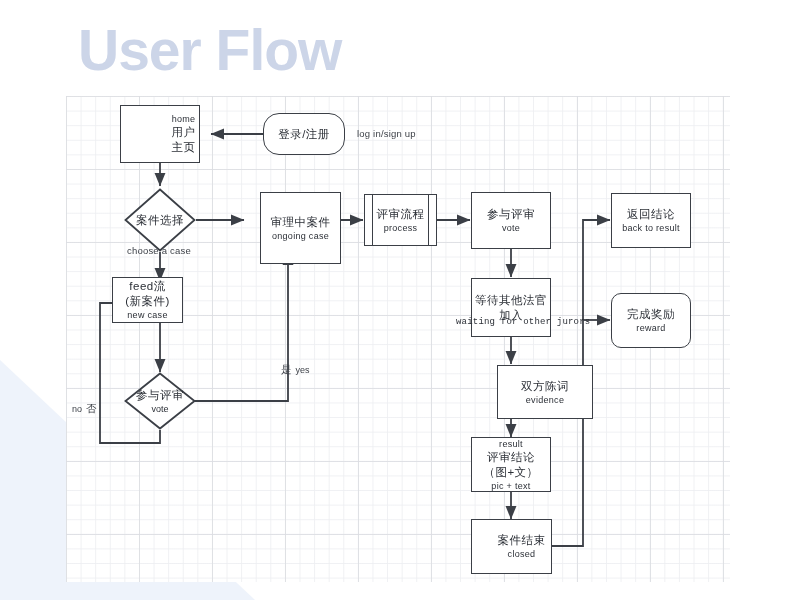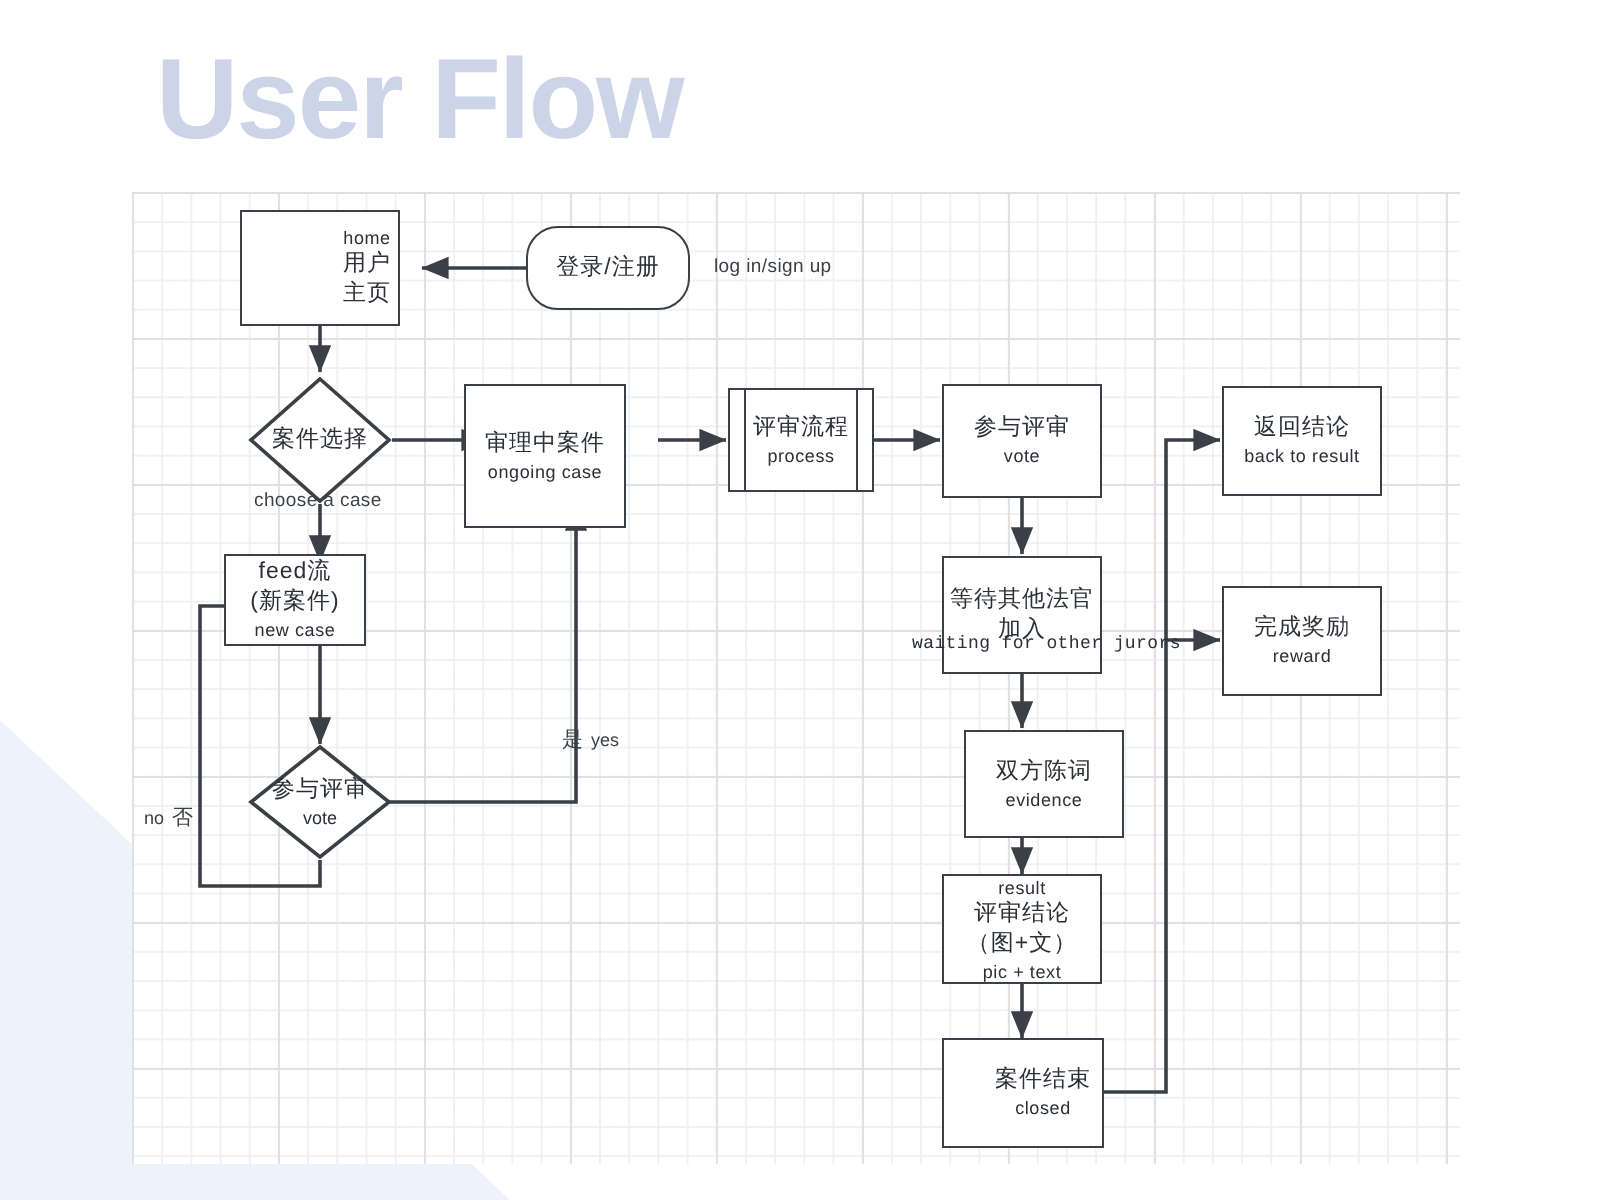--- a/index.html
+++ b/index.html
@@ -131,21 +131,21 @@
   <svg class="dshape" viewBox="0 0 72 64" preserveAspectRatio="none">
     <polygon points="36,1.5 70.5,32 36,62.5 1.5,32" fill="#ffffff" stroke="#3b3f46" stroke-width="1.8"></polygon>
   </svg>
   <div class="dtext">
     <div class="cn">案件选择</div>
   </div>
 </div>
 
 <div class="side-note" style="left:127px;top:245px;">choose a case</div>
 
-<div class="node" style="left:232px;top:192px;width:81px;height:72px;">
+<div class="node" style="left:260px;top:192px;width:81px;height:72px;">
   <span class="cn">审理中案件</span>
   <span class="en">ongoing case</span>
 </div>
 
 <div class="node" style="left:364px;top:194px;width:73px;height:52px;">
   <span class="predef-bar" style="left:7px;"></span>
   <span class="predef-bar" style="right:7px;"></span>
   <span class="cn">评审流程</span>
   <span class="en">process</span>
 </div>
@@ -180,21 +180,21 @@
   <span class="lcn">是</span>
   <span class="len">yes</span>
 </div>
 
 <div class="node" style="left:471px;top:278px;width:80px;height:59px;">
   <span class="cn">等待其他法官</span>
   <span class="cn">加入</span>
 </div>
 <div class="overflow-en" style="left:456px;top:317px;width:110px;">waiting for other jurors</div>
 
-<div class="node" style="left:482px;top:365px;width:80px;height:54px;">
+<div class="node" style="left:497px;top:365px;width:96px;height:54px;">
   <span class="cn">双方陈词</span>
   <span class="en">evidence</span>
 </div>
 
 <div class="node" style="left:471px;top:437px;width:80px;height:55px;">
   <span class="top-en">result</span>
   <span class="cn">评审结论</span>
   <span class="cn">（图+文）</span>
   <span class="en">pic + text</span>
 </div>
@@ -202,16 +202,16 @@
 <div class="node" style="left:471px;top:519px;width:81px;height:55px;padding-left:20px;">
   <span class="cn">案件结束</span>
   <span class="en">closed</span>
 </div>
 
 <div class="node" style="left:611px;top:193px;width:80px;height:55px;">
   <span class="cn">返回结论</span>
   <span class="en">back to result</span>
 </div>
 
-<div class="node" style="left:611px;top:293px;width:80px;height:55px;">
+<div class="node" style="left:611px;top:293px;width:80px;height:55px;border-radius:10px;">
   <span class="cn">完成奖励</span>
   <span class="en">reward</span>
 </div>
 
 </body></html>

